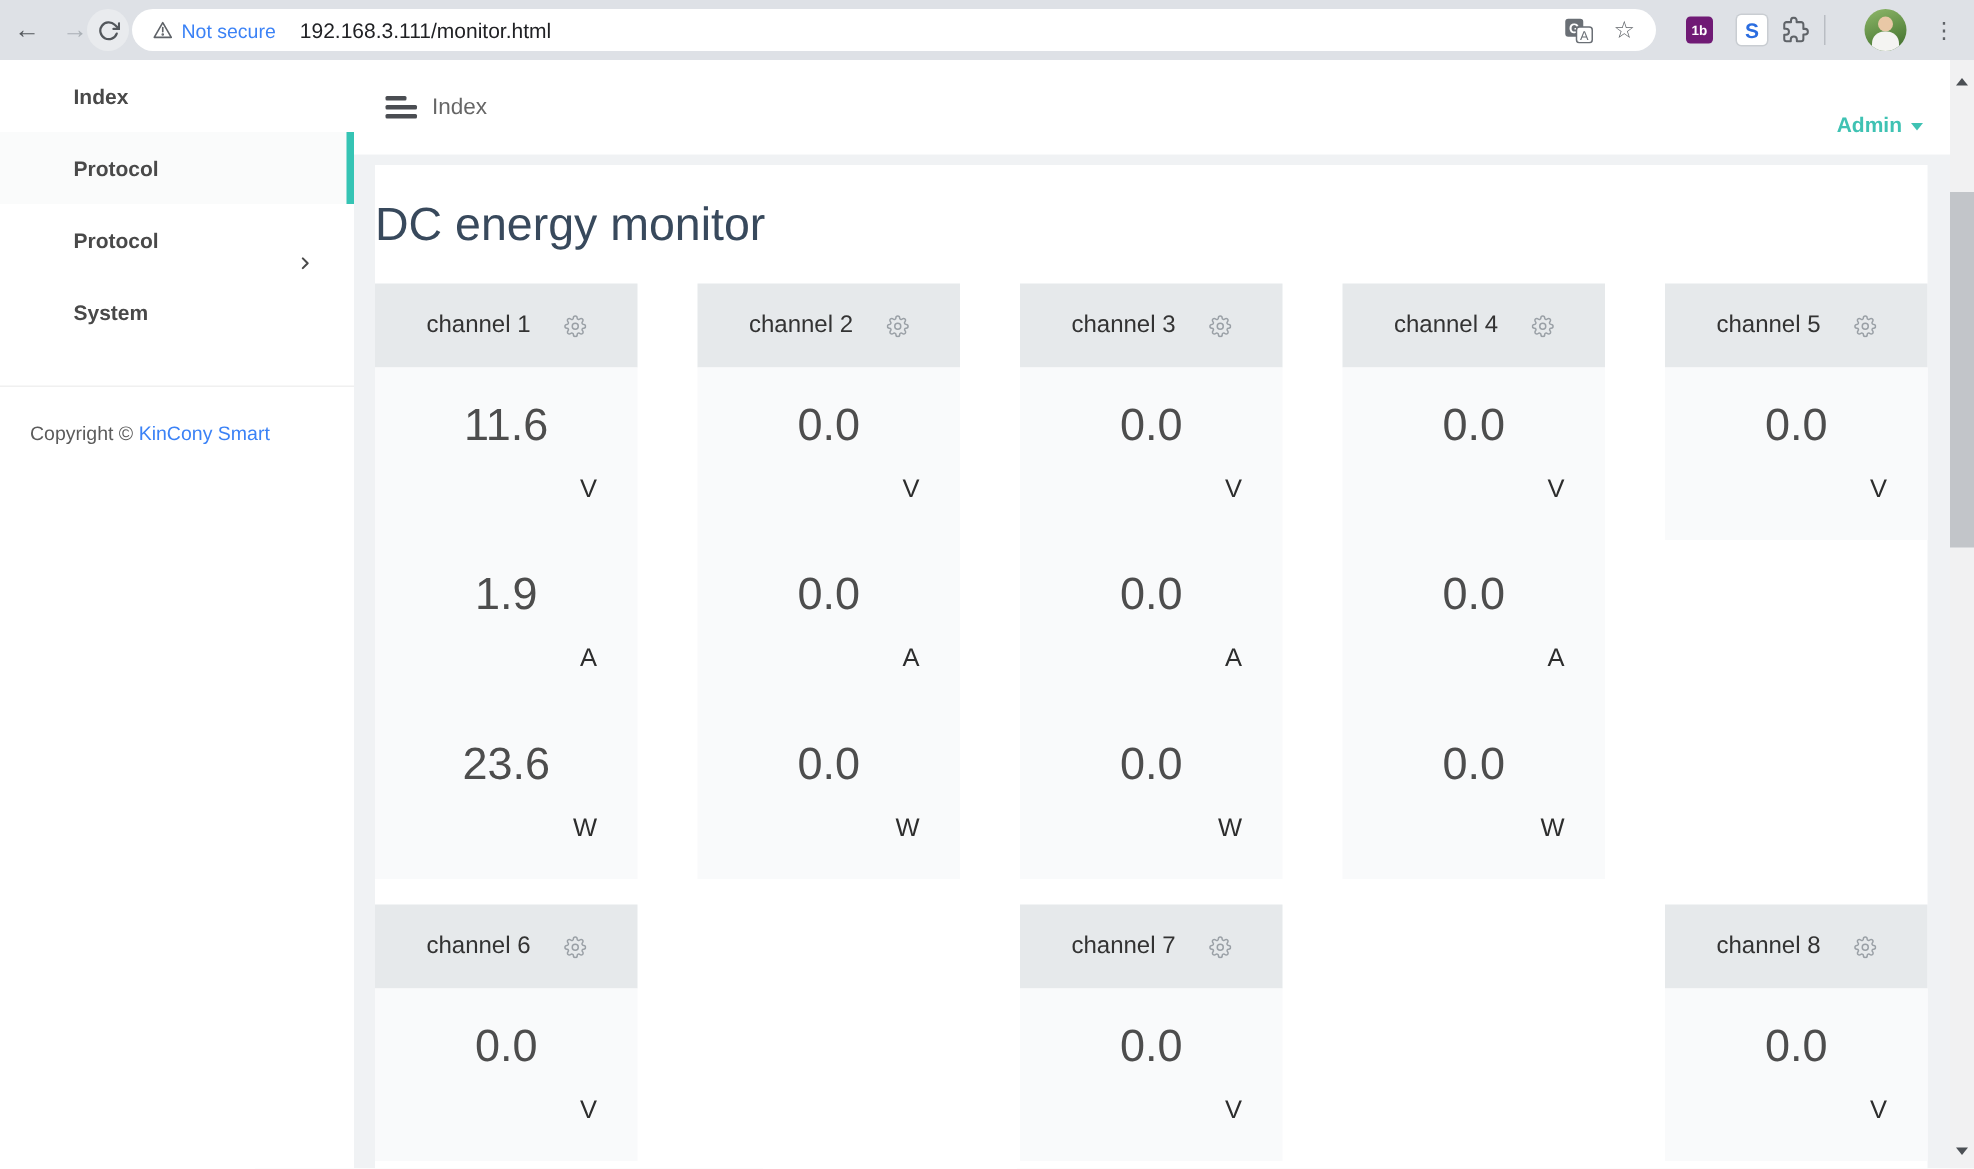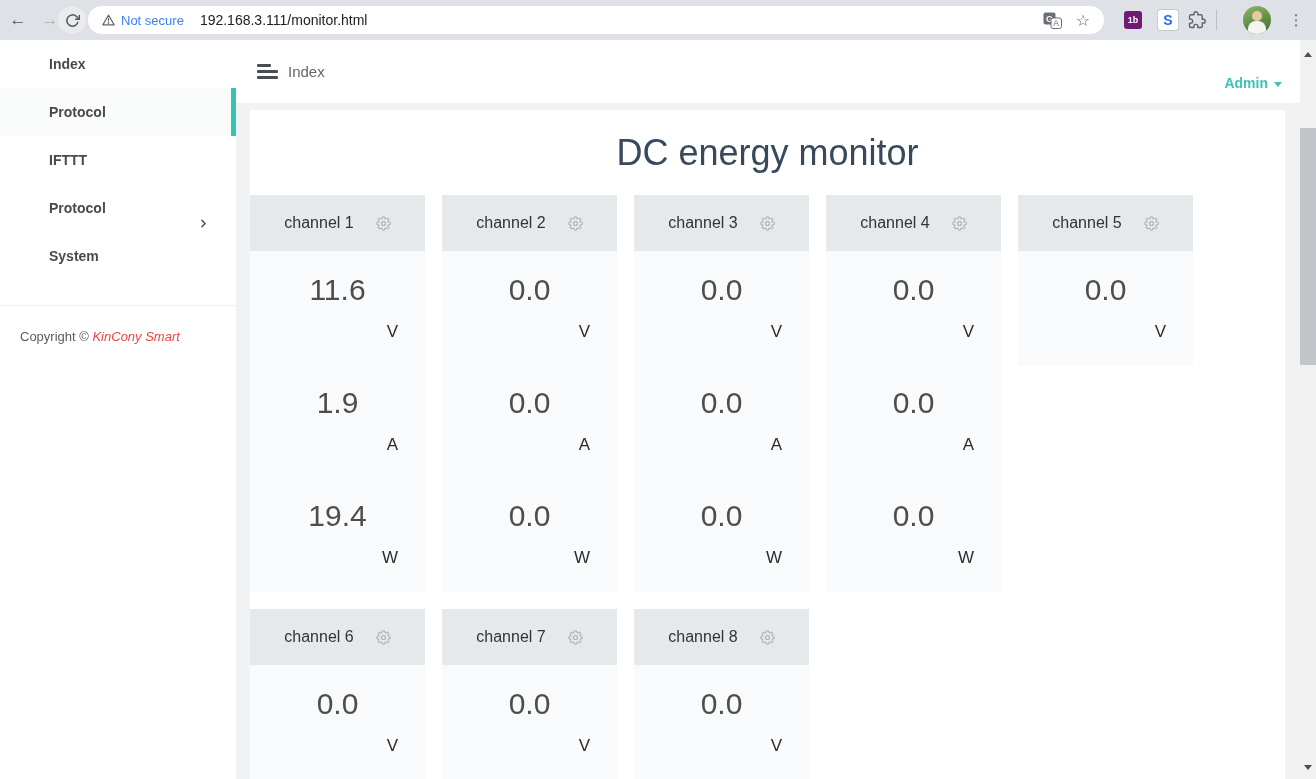--- a/index.html
+++ b/index.html
@@ -34,35 +34,35 @@
   
   .sidebar { width:236px; background:#fff; flex:none; display:flex; flex-direction:column; }
   .logo-area { height:82px; display:flex; align-items:center; justify-content:center; border-bottom:1px solid #f1f3f5; }
   .logo-text { font-size:30px; font-weight:800; letter-spacing:.5px; color:#29b1f2; }
   .menu-item { position:relative; height:48px; line-height:48px; padding-left:49px; font-size:14px; font-weight:700; color:#494949; cursor:pointer; }
   .menu-item.active { background:#fafbfb; }
   .menu-item.active::after { content:''; position:absolute; right:0; top:0; width:5px; height:48px; background:#35c4b4; }
   .submenu-arrow { position:absolute; right:26px; top:17px; }
   .menu-divider { margin-top:25px; border-top:1px solid #f0f0f0; }
   .copyright { padding:23px 0 0 20px; font-size:13px; color:#5c5c5c; }
-  .copyright .brand { color:#ef4444; cursor:pointer;font-style:italic; }
+  .copyright .brand { color:#3b82f6; cursor:pointer; }
 
   
   .main { flex:1; position:relative; overflow:hidden; }
   .topbar { position:relative; height:63px; background:#fff; }
   .hamburger { position:absolute; left:21px; top:24px; width:21px; height:15px; cursor:pointer; }
   .hamburger i { display:block; height:2.5px; background:#4a4d52; border-radius:1px; margin-bottom:3.5px; }
   .hamburger i:first-child { width:14px; }
   .topbar-label { position:absolute; left:52px; top:0; line-height:63px; font-size:15px; color:#666; }
   .user-menu { position:absolute; right:18px; top:12px; line-height:63px; font-size:14px; font-weight:600; color:#3fc2b3; cursor:pointer; }
   .caret-down { display:inline-block; margin-left:6px; width:0; height:0; border-left:4.5px solid transparent; border-right:4.5px solid transparent; border-top:5px solid #3fc2b3; vertical-align:middle; }
 
   .panel { position:absolute; left:14px; right:15px; top:70px; height:1300px; background:#fff; }
-  .page-title { margin-top:22px; text-align:center; font-size:36px; color:#38495c; }
-  .cards { margin-top:21px; display:flex; flex-wrap:wrap; justify-content:flex-start; column-gap:29px; row-gap:24px;gap:17px; }
+  .page-title { margin-top:22px; font-size:31px; color:#38495c; }
+  .cards { margin-top:21px; display:flex; flex-wrap:wrap; justify-content:space-between; column-gap:29px; row-gap:24px;gap:17px; }
   .card { width:175px; }
   .card-head { height:56px; background:#e6e9eb; display:flex; align-items:center; justify-content:center; font-size:16px; color:#333; }
   .gear { margin-left:22px; cursor:pointer; display:flex; }
   .card-body { background:#f9fafb; padding:18px 0 24px; }
   .metric + .metric { margin-top:40px; }
   .m-value { height:42px; line-height:42px; text-align:center; font-size:30px; color:#4d4d4d; }
   .m-unit  { height:20px; line-height:20px; margin-top:11px; text-align:right; padding-right:27px; font-size:17px; color:#2d2d2d; }
 
   
   .scrollbar { width:16px; flex:none; position:relative; background:#f1f1f2; }
@@ -119,21 +119,20 @@
   <div class="avatar"></div>
   <div class="more-btn">⋮</div>
 </div>
 
 <div class="app">
 
   <div class="sidebar">
     <div class="menu">
       <div class="menu-item">Index</div>
       <div class="menu-item active">Protocol</div>
-      <div class="menu-item">IFTTT</div>
       <div class="menu-item">
         <span>Protocol</span>
         <span class="submenu-arrow">
           <svg width="13" height="13" viewBox="0 0 24 24" fill="none" stroke="#4a4a4a" stroke-width="2.6" stroke-linecap="round" stroke-linejoin="round">
             <polyline points="9 6 15 12 9 18"></polyline>
           </svg>
         </span>
       </div>
       <div class="menu-item">System</div>
       <div class="menu-divider"></div>
@@ -173,21 +172,21 @@
           <div class="card-body">
             <div class="metric">
                 <div class="m-value">11.6</div>
                 <div class="m-unit">V</div>
               </div>
             <div class="metric">
                 <div class="m-value">1.9</div>
                 <div class="m-unit">A</div>
               </div>
             <div class="metric">
-                <div class="m-value">19.4</div>
+                <div class="m-value">23.6</div>
                 <div class="m-unit">W</div>
               </div>
           </div>
         </div>
 
         <div class="card">
           <div class="card-head">
             <span>channel 2</span>
             <span class="gear">
                 <svg width="15" height="15" viewBox="0 0 24 24" fill="none" stroke="#9aa0a6" stroke-width="1.6">

